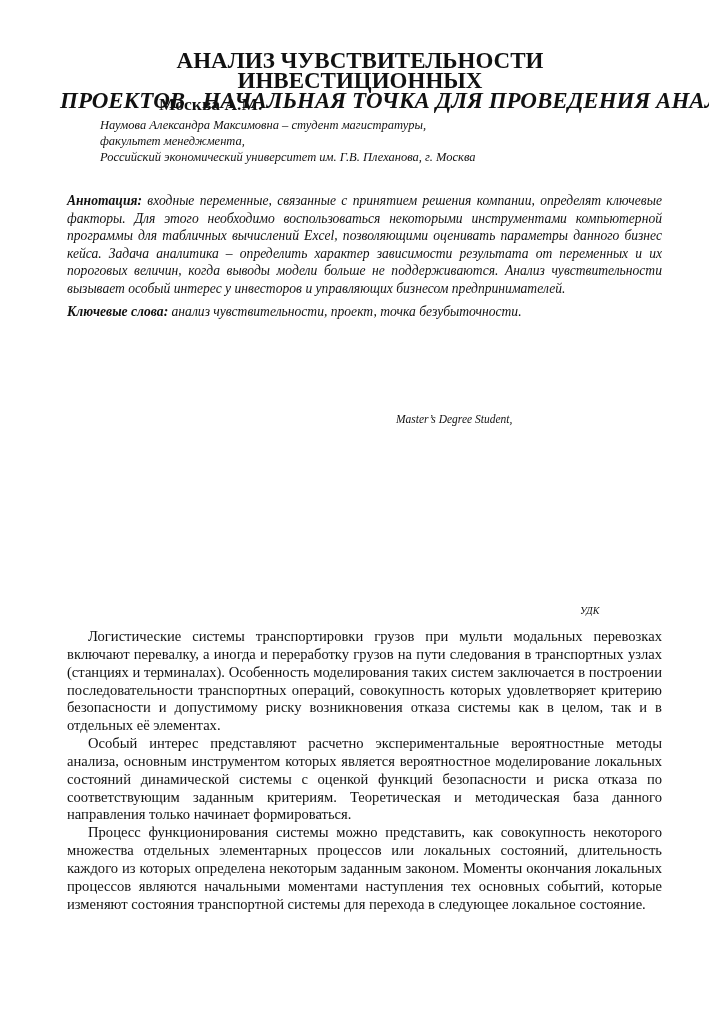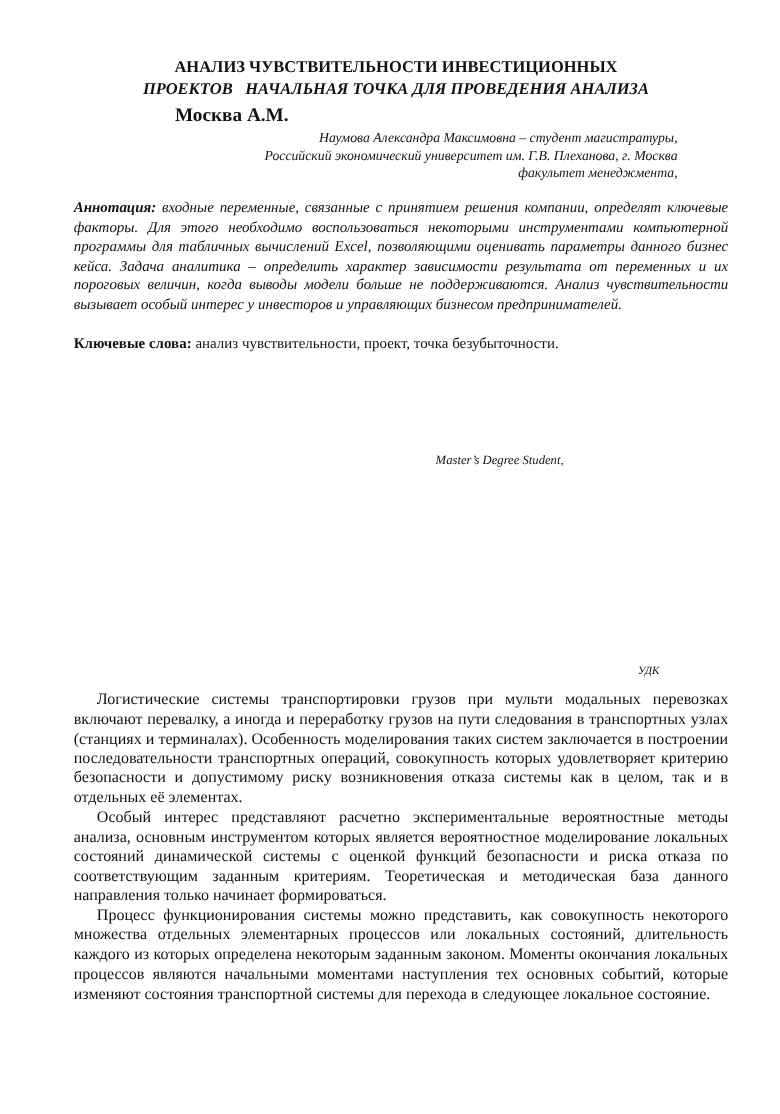--- a/index.html
+++ b/index.html
@@ -2,42 +2,42 @@
 <html><head>
   <meta charset="utf-8">
   <style>
     html, body { margin: 0; padding: 0; background: #ffffff; }
     body {
       width: 709px; height: 1013px; position: relative; overflow: hidden;
       font-family: "Liberation Serif", "DejaVu Serif", serif; color: #111;
     }
     .title {
       position: absolute; left: 60px; width: 600px; top: 51px;
-      text-align: center; font-weight: bold; font-size: 15px; line-height: 20px;
+      text-align: center; font-weight: bold; font-size: 23px; line-height: 20px;
       margin: 0;
     }
     .title .l2 { white-space: pre; font-style: italic; }
     .author-short {
       position: absolute; left: 159px; top: 94px;
       font-weight: bold; font-size: 17.5px; line-height: 20px; margin: 0;
     }
     .affil {
-      position: absolute; left: 86px; width: 530px; top: 117px;
-      text-align: right; font-style: italic; font-size: 12.5px; line-height: 16px;
+      position: absolute; left: 100px; width: 530px; top: 117px;
+      text-align: left; font-style: italic; font-size: 12.5px; line-height: 16px;
     }
     .affil div { margin: 0; }
     .abstract {
-      position: absolute; left: 67px; width: 595px; top: 180px;
+      position: absolute; left: 67px; width: 595px; top: 192px;
       font-style: italic; font-size: 13.6px; line-height: 17.6px;
       text-align: justify; margin: 0;
     }
     .abstract b { font-style: italic; }
     .keywords {
       position: absolute; left: 67px; width: 595px; top: 303px;
-      font-size: 13.6px; line-height: 17.6px; margin: 0;
+      font-style: italic; font-size: 13.6px; line-height: 17.6px; margin: 0;
     }
     .en-affil {
       position: absolute; left: 396px; top: 412px;
       font-style: italic; font-size: 11.5px; line-height: 14px;
     }
     .udk {
       position: absolute; left: 580px; top: 604px;
       font-style: italic; font-size: 10px; line-height: 14px;
     }
     .body-text {
@@ -53,22 +53,22 @@
 
 <h1 class="title">
   <div>АНАЛИЗ ЧУВСТВИТЕЛЬНОСТИ ИНВЕСТИЦИОННЫХ</div>
   <div class="l2">ПРОЕКТОВ   НАЧАЛЬНАЯ ТОЧКА ДЛЯ ПРОВЕДЕНИЯ АНАЛИЗА</div>
 </h1>
 
 <div class="author-short">Москва А.М.</div>
 
 <div class="affil">
   <div>Наумова Александра Максимовна – студент магистратуры,</div>
+  <div>факультет менеджмента,</div>
   <div>Российский экономический университет им. Г.В. Плеханова, г. Москва</div>
-  <div>факультет менеджмента,</div>
 </div>
 
 <p class="abstract"><b>Аннотация:</b><span> входные переменные, связанные с принятием решения компании, определят ключевые факторы. Для этого необходимо воспользоваться некоторыми инструментами компьютерной программы для табличных вычислений Excel, позволяющими оценивать параметры данного бизнес кейса. Задача аналитика – определить характер зависимости результата от переменных и их пороговых величин, когда выводы модели больше не поддерживаются. Анализ чувствительности вызывает особый интерес у инвесторов и управляющих бизнесом предпринимателей.</span></p>
 
 <p class="keywords"><b>Ключевые слова:</b><span> анализ чувствительности, проект, точка безубыточности.</span></p>
 
 <div class="en-affil">Master’s Degree Student,</div>
 
 <div class="udk">УДК</div>
 

